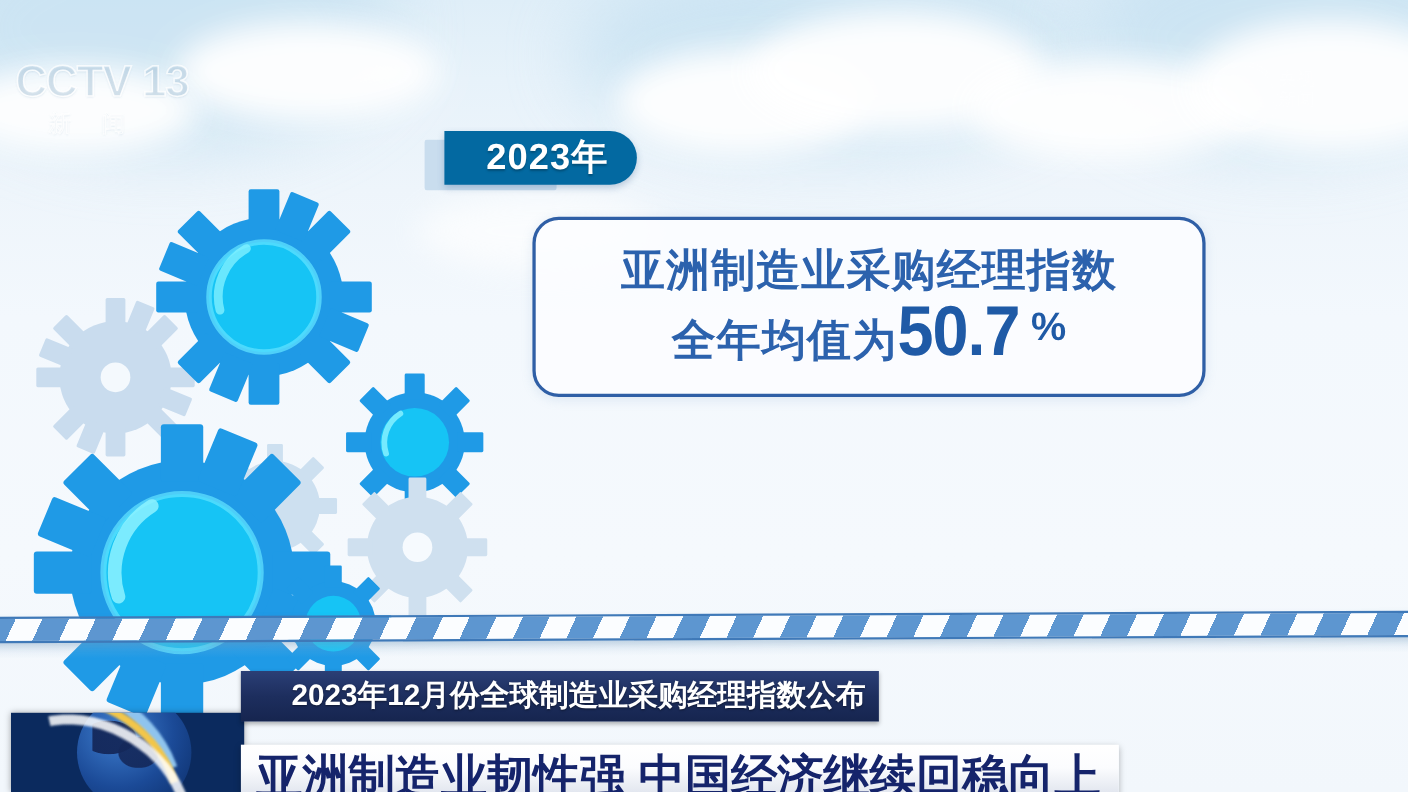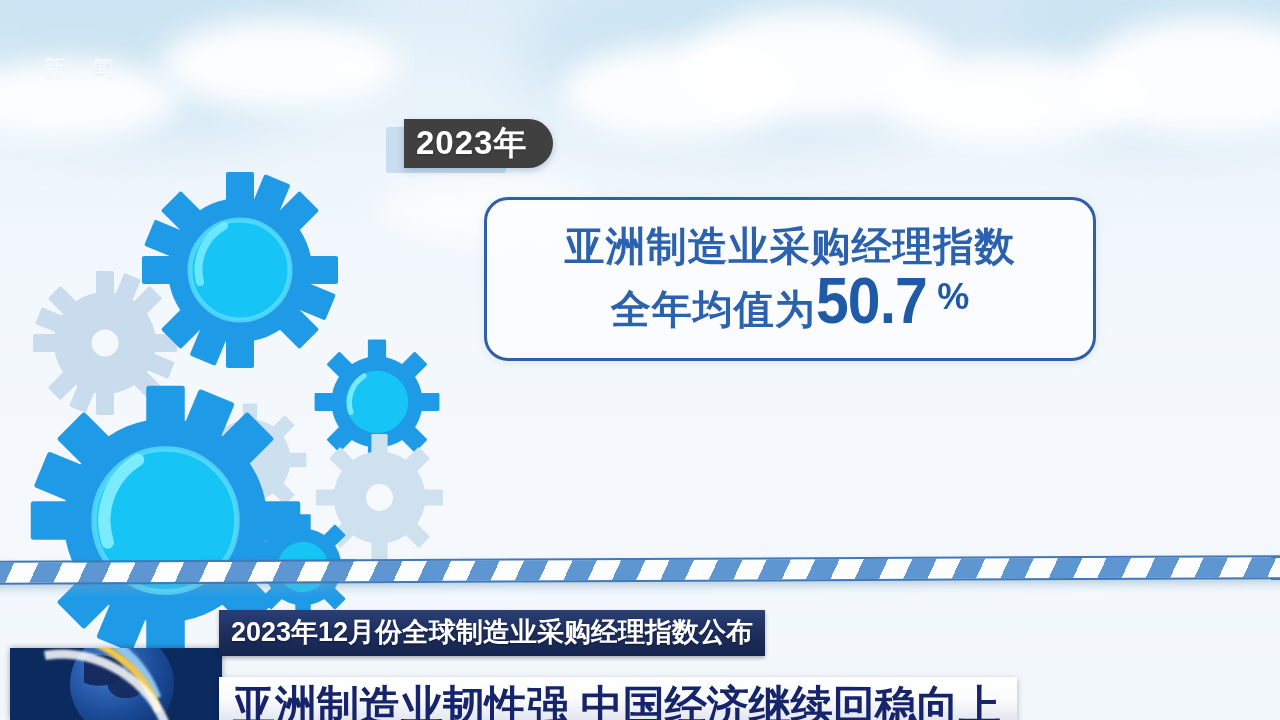--- a/index.html
+++ b/index.html
@@ -146,24 +146,24 @@
     width: 120px;
     height: 46px;
     background: #c9ddee;
     border-radius: 2px;
   }
   .year-tag {
     position: absolute;
     left: 404px;
     top: 119px;
     height: 49px;
-    padding: 0 26px 0 12px;
+    padding: 0 26px 0 38px;
     display: flex;
     align-items: center;
-    background: #404040;
+    background: #0369a1;
     border-radius: 0 26px 26px 0;
     box-shadow: 0 3px 7px rgba(60,100,150,.30);
     justify-content: flex-end;
   }
   .year-tag span {
     font-size: 33px;
     font-weight: bold;
     color: #ffffff;
     letter-spacing: 1px;
     text-shadow: 0 1px 2px rgba(0,0,0,.25);
@@ -270,20 +270,21 @@
     padding: 4px 12px 6px 12px;
     box-shadow: 0 2px 4px rgba(0,0,0,.3);
   }
   .subbar span {
     font-size: 27px;
     font-weight: bold;
     color: #ffffff;
     letter-spacing: 0px;
     white-space: nowrap;
     text-shadow: 0 1px 2px rgba(0,0,0,.45);
+    margin-left: 34px;
   }
   .mainbar {
     margin-top: 21px;
     display: inline-block;
     background: linear-gradient(to bottom,
       #ffffff 0%, #fbfcfe 35%, #e4e8f0 70%, #ced5e3 100%);
     padding: 4px 16px 6px 14px;
     box-shadow: 0 2px 6px rgba(0,0,0,.28);
   }
   .mainbar span {
@@ -306,20 +307,21 @@
   <div class="haze" style="left:980px;  top:-70px;  width:380px; height:210px;"></div>
   <div class="cloud" style="left:560px;  top:45px;  width:230px; height:96px;"></div>
   <div class="cloud" style="left:680px;  top:10px;  width:270px; height:110px;"></div>
   <div class="cloud" style="left:880px;  top:55px;  width:260px; height:90px;"></div>
   <div class="cloud" style="left:1080px; top:18px;  width:260px; height:120px;"></div>
   <div class="cloud" style="left:160px;  top:20px;  width:240px; height:90px;"></div>
   <div class="cloud" style="left:-40px;  top:60px;  width:220px; height:80px;"></div>
   <div class="cloud" style="left:380px;  top:175px; width:220px; height:70px; opacity:.7;"></div>
 
   <div class="logo">
+    <div class="logo-main">CCTV 13</div>
     <div class="logo-sub">新 闻</div>
   </div>
 
   <div class="watermark">
     <div class="wm-ring"></div>
     <div class="wm-text">TV</div>
     <div class="wm-cn">央视<br>新闻</div>
   </div>
 
   <div class="gear" style="left:30px; top:268px;">

